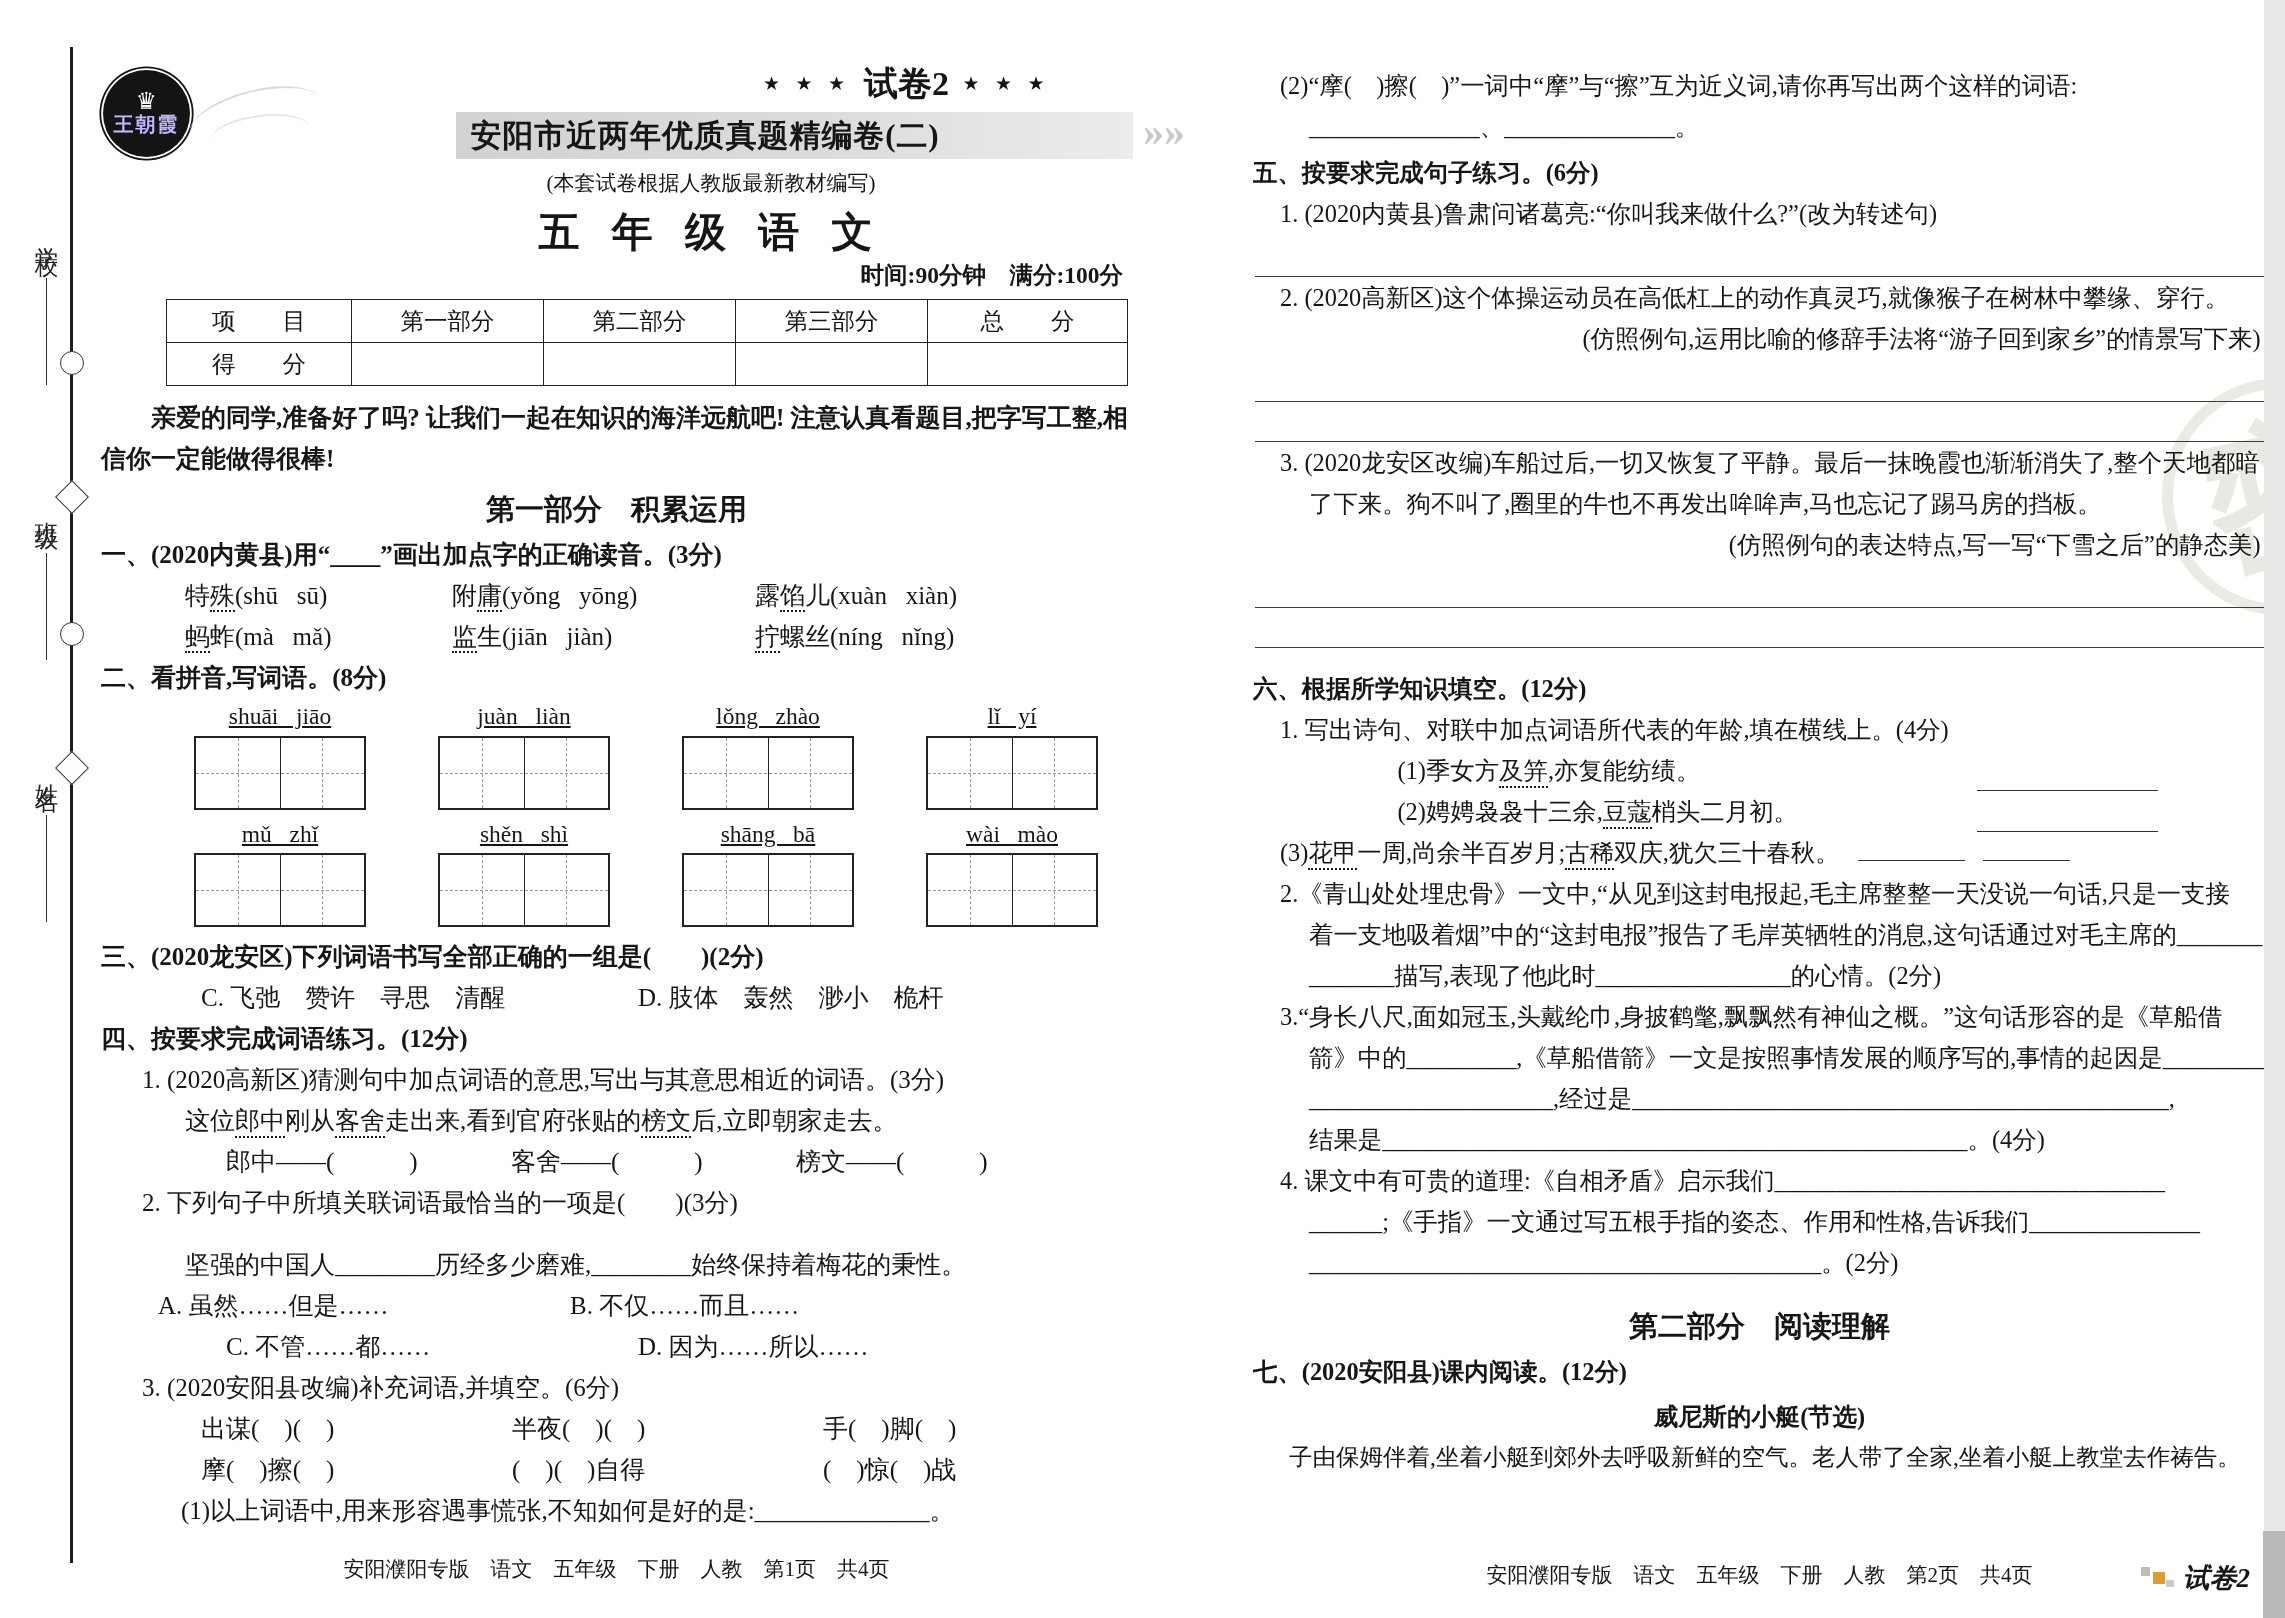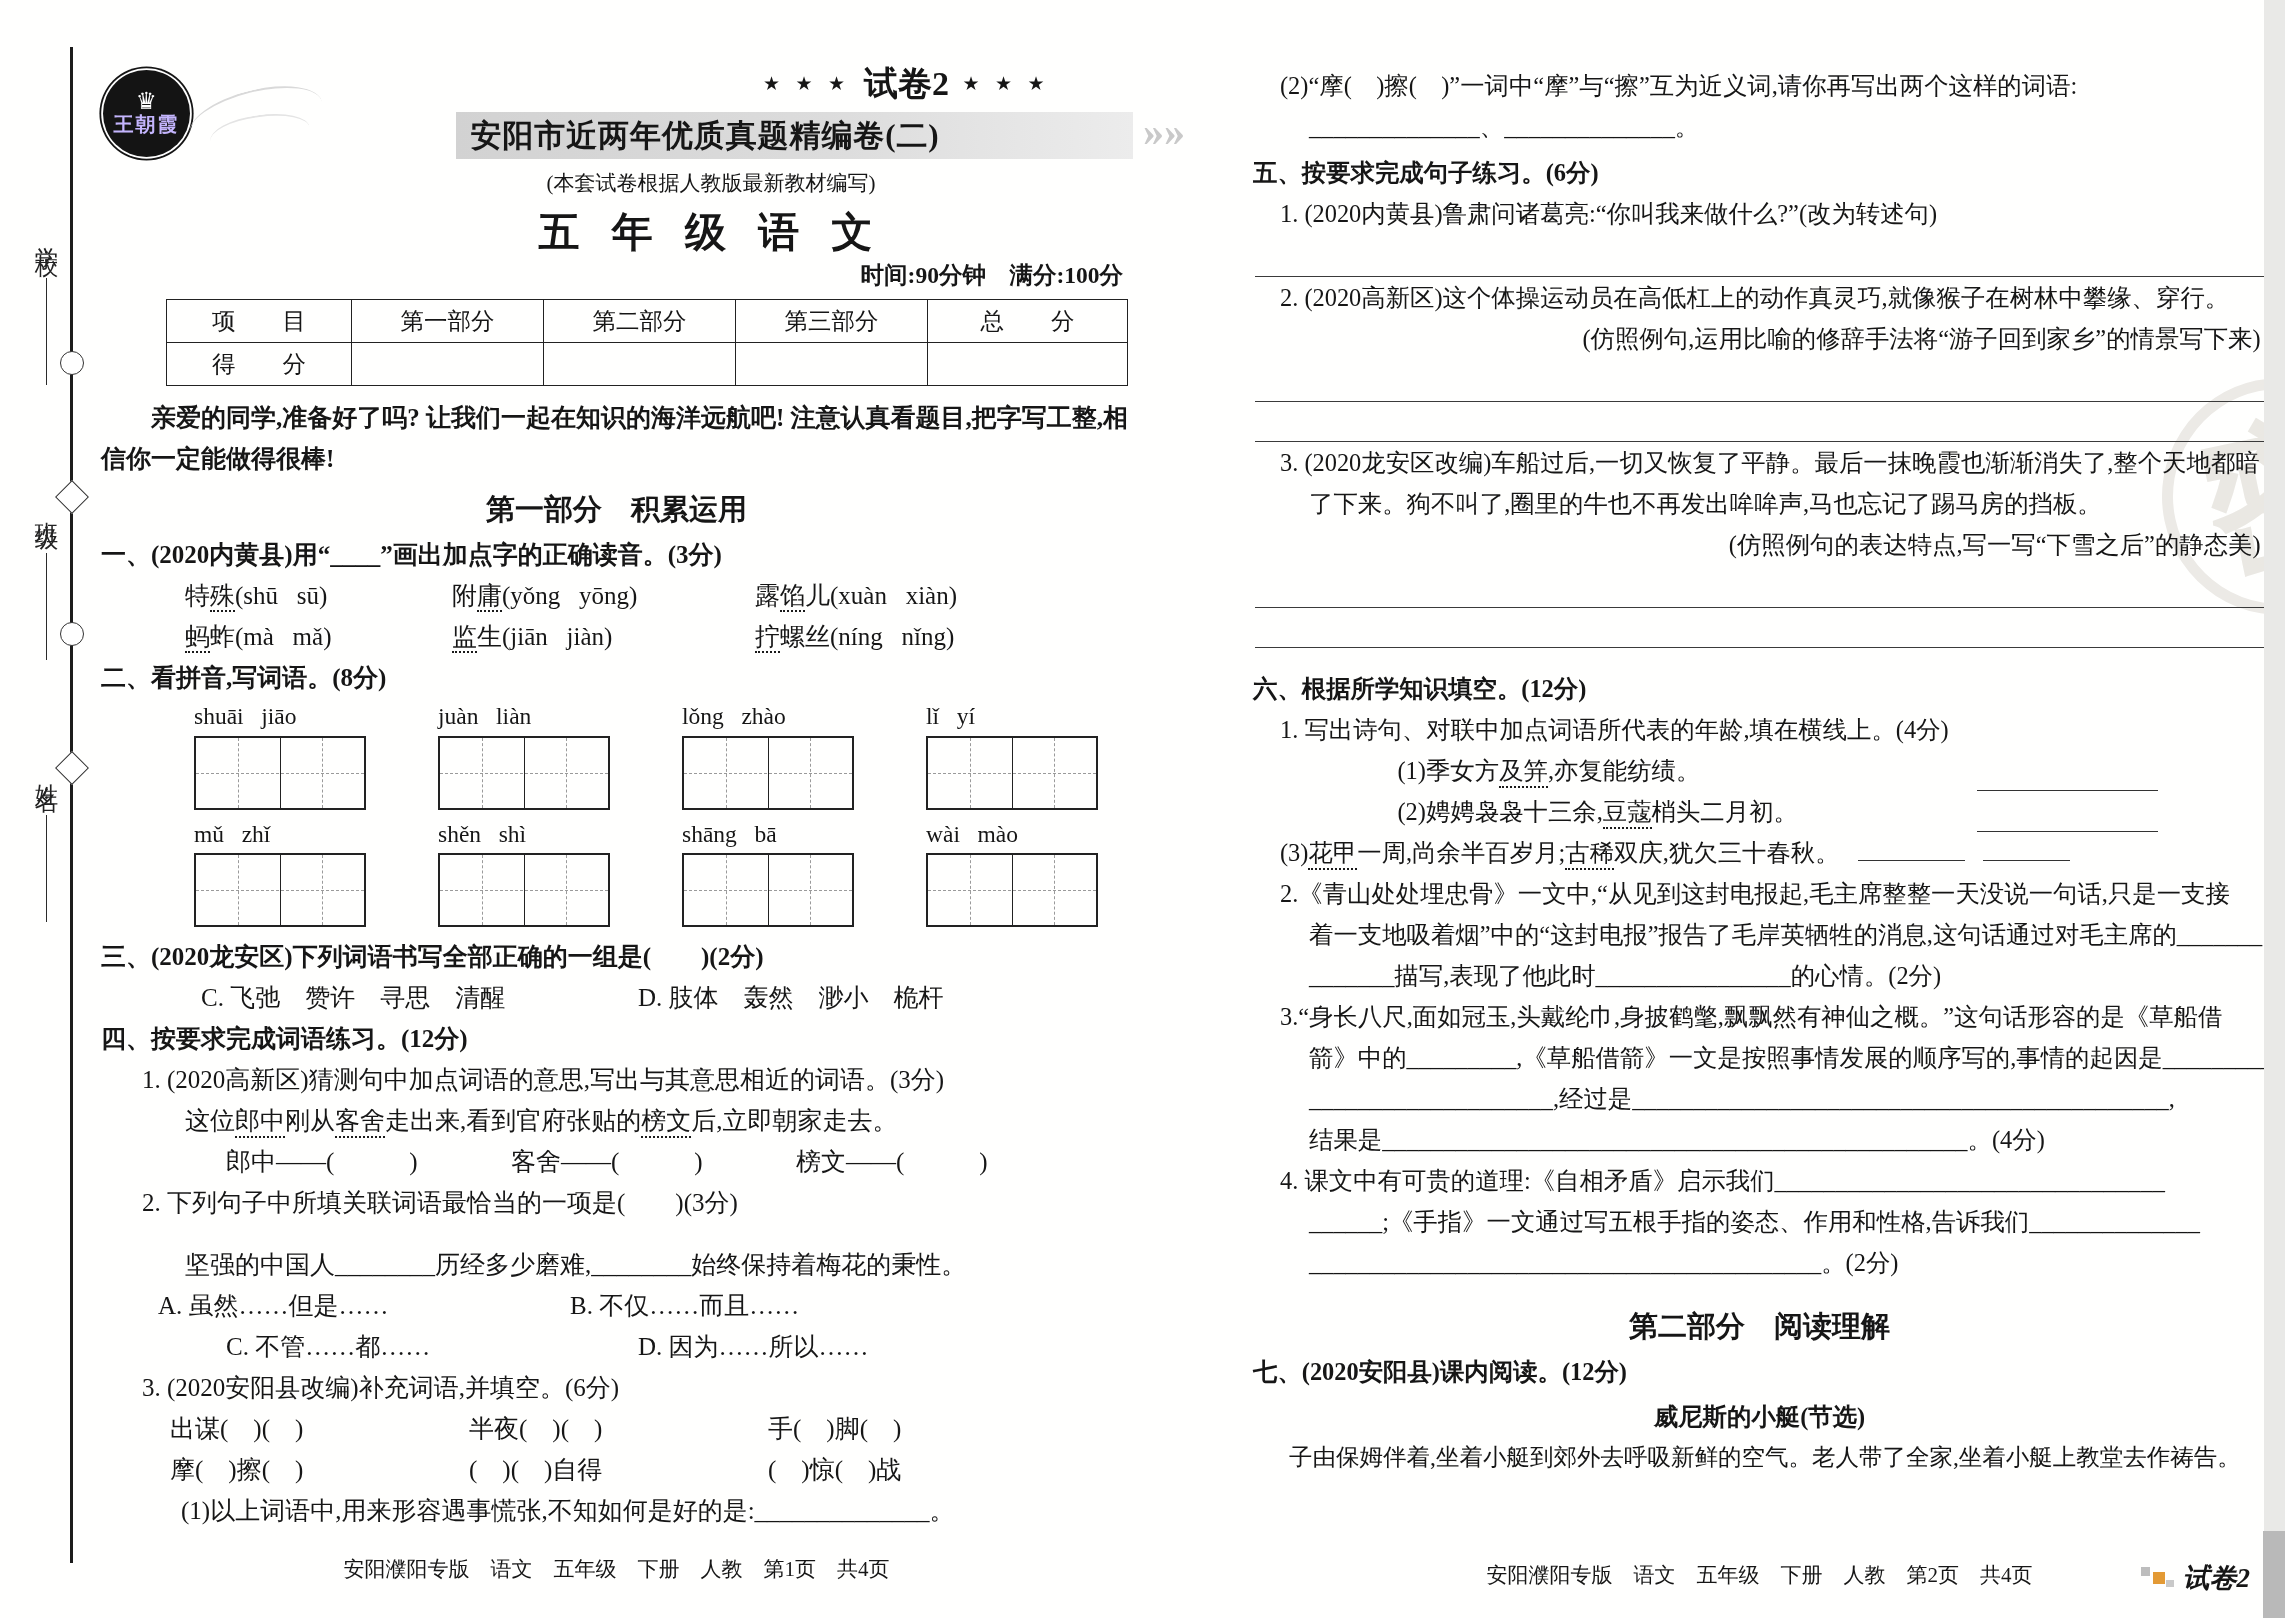--- a/index.html
+++ b/index.html
@@ -44,34 +44,34 @@
   .greeting{margin:11px 0 0 0;text-indent:2em;font-weight:bold;}
   .part-title{margin:9px 0 3.6px 0;text-align:center;font-size:29px;font-weight:bold;line-height:42px;}
   .q-title{font-weight:bold;}
   .sub{margin-left:41px;}
   .dotu{border-bottom:2.7px dotted #1a1a1a;padding-bottom:1.8px;}
   .py{white-space:pre;}
   .q1-row{display:flex;margin-left:84px;}
   .q1i{width:267px;}
   .q1i.w2{width:303px;}
   .py-row{display:flex;margin-left:93px;gap:72px;line-height:31px;margin-top:3.6px;}
-  .py-cell{width:172px;font-size:23.5px;white-space:pre;}
+  .py-cell{width:172px;text-align:center;font-size:23.5px;white-space:pre;text-decoration:underline;}
   .grid-row{display:flex;margin-left:93px;gap:72px;margin-top:3.6px;margin-bottom:9px;}
   .tian{position:relative;width:172px;height:74px;border:2.3px solid #222;box-sizing:border-box;}
   .tian .v-mid{position:absolute;left:50%;top:0;bottom:0;border-left:1.8px solid #222;}
   .tian .dash-h{position:absolute;top:50%;left:0;right:0;border-top:1.4px dashed #9a9a9a;}
   .tian .dash-q{position:absolute;top:0;bottom:0;border-left:1.4px dashed #9a9a9a;}
   .tian .q1p{left:25%;} .tian .q3p{left:75%;}
   .opt-row{display:flex;margin-left:100px;}
   .opt{width:437px;}
   .opt.w2{width:auto;}
   .optn{width:412px;}
   .blank-row{display:flex;margin-left:125px;}
   .blank-row .bi{width:285px;}
-  .w-row{display:flex;margin-left:69px;}
+  .w-row{display:flex;margin-left:100px;gap:12px;}
   .w-row .wi{width:299px;}
   .footer{position:absolute;bottom:5.4px;width:100%;text-align:center;font-size:21px;line-height:27px;}
   
   .ind1{margin-left:27px;}
   .ind2{margin-left:56px;}
   .note{text-align:right;padding-right:5.4px;}
   .ans-rule{height:42px;border-bottom:1.4px solid #3a3a3a;margin:0 1.8px;}
   .ans-rule.second{height:39px;}
   .fill-row{display:flex;margin-left:36px;align-items:flex-end;justify-content:center;}
   .fill-row .ft{width:579px;}

